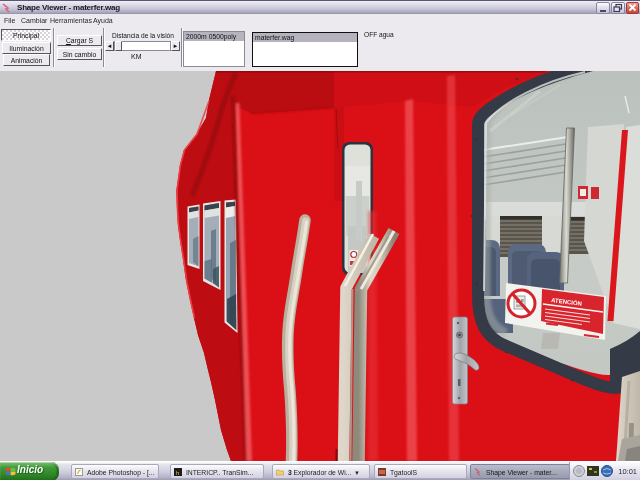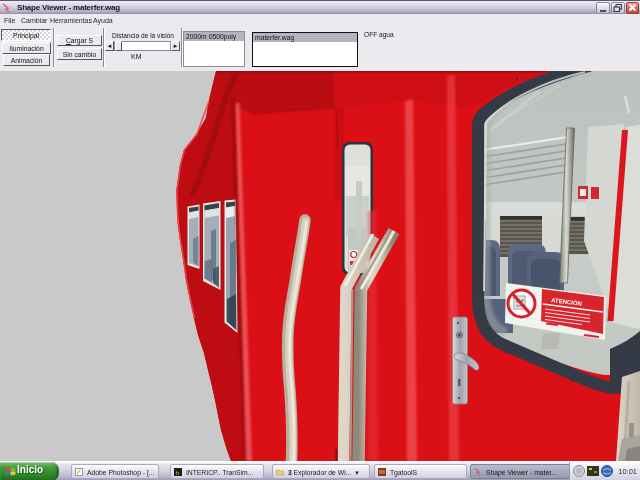--- a/index.html
+++ b/index.html
@@ -38,21 +38,21 @@
   .lbox .sel{background:#b6b3bf;height:9px;line-height:9px;padding-left:2px;
     white-space:nowrap;overflow:hidden;}
   
   #taskbar{position:absolute;left:0;top:461px;width:640px;height:19px;
     background:linear-gradient(180deg,#fbfbfd 0%,#e4e3ec 15%,#cfcedd 55%,#b5b4c8 85%,#9d9cb2 100%);
     border-top:1px solid #ffffff;box-sizing:border-box;}
   #startbtn{position:absolute;left:0;top:0px;width:59px;height:19px;
     background:linear-gradient(180deg,#7cc276 0%,#3f9a38 30%,#2e8527 70%,#1f6c1a 100%);
     border-radius:0 8px 8px 0;box-shadow:inset 0 1px 1px #b7e0b2, inset -2px 0 2px #1c5f18;}
   #startbtn .stxt{position:absolute;left:17px;top:2px;color:#fff;font-weight:bold;
-    font-size:10px;text-shadow:1px 1px 1px #1e5c1a;}
+    font-style:italic;font-size:10px;text-shadow:1px 1px 1px #1e5c1a;}
   .tbtn{position:absolute;top:2px;height:15px;border-radius:2px;box-sizing:border-box;
     background:linear-gradient(180deg,#fdfdfe 0%,#e9e8f0 40%,#d2d1e0 100%);
     border:1px solid #a9a8bc;font-size:6.8px;color:#222;white-space:nowrap;overflow:hidden;}
   .tbtn .ti{display:inline-block;width:8px;height:8px;margin:3px 2px 0 3px;vertical-align:top;}
   .tbtn .tt{display:inline-block;margin-top:4px;}
   #tb5{background:linear-gradient(180deg,#b9bccb 0%,#a6aabb 50%,#979cae 100%);
     border:1px solid #7e8297;}
   #tray{position:absolute;right:0;top:0;width:70px;height:19px;
     background:linear-gradient(180deg,#fdfdfe 0%,#e9e8f0 40%,#cfcede 100%);
     border-left:1px solid #9a99ae;}

